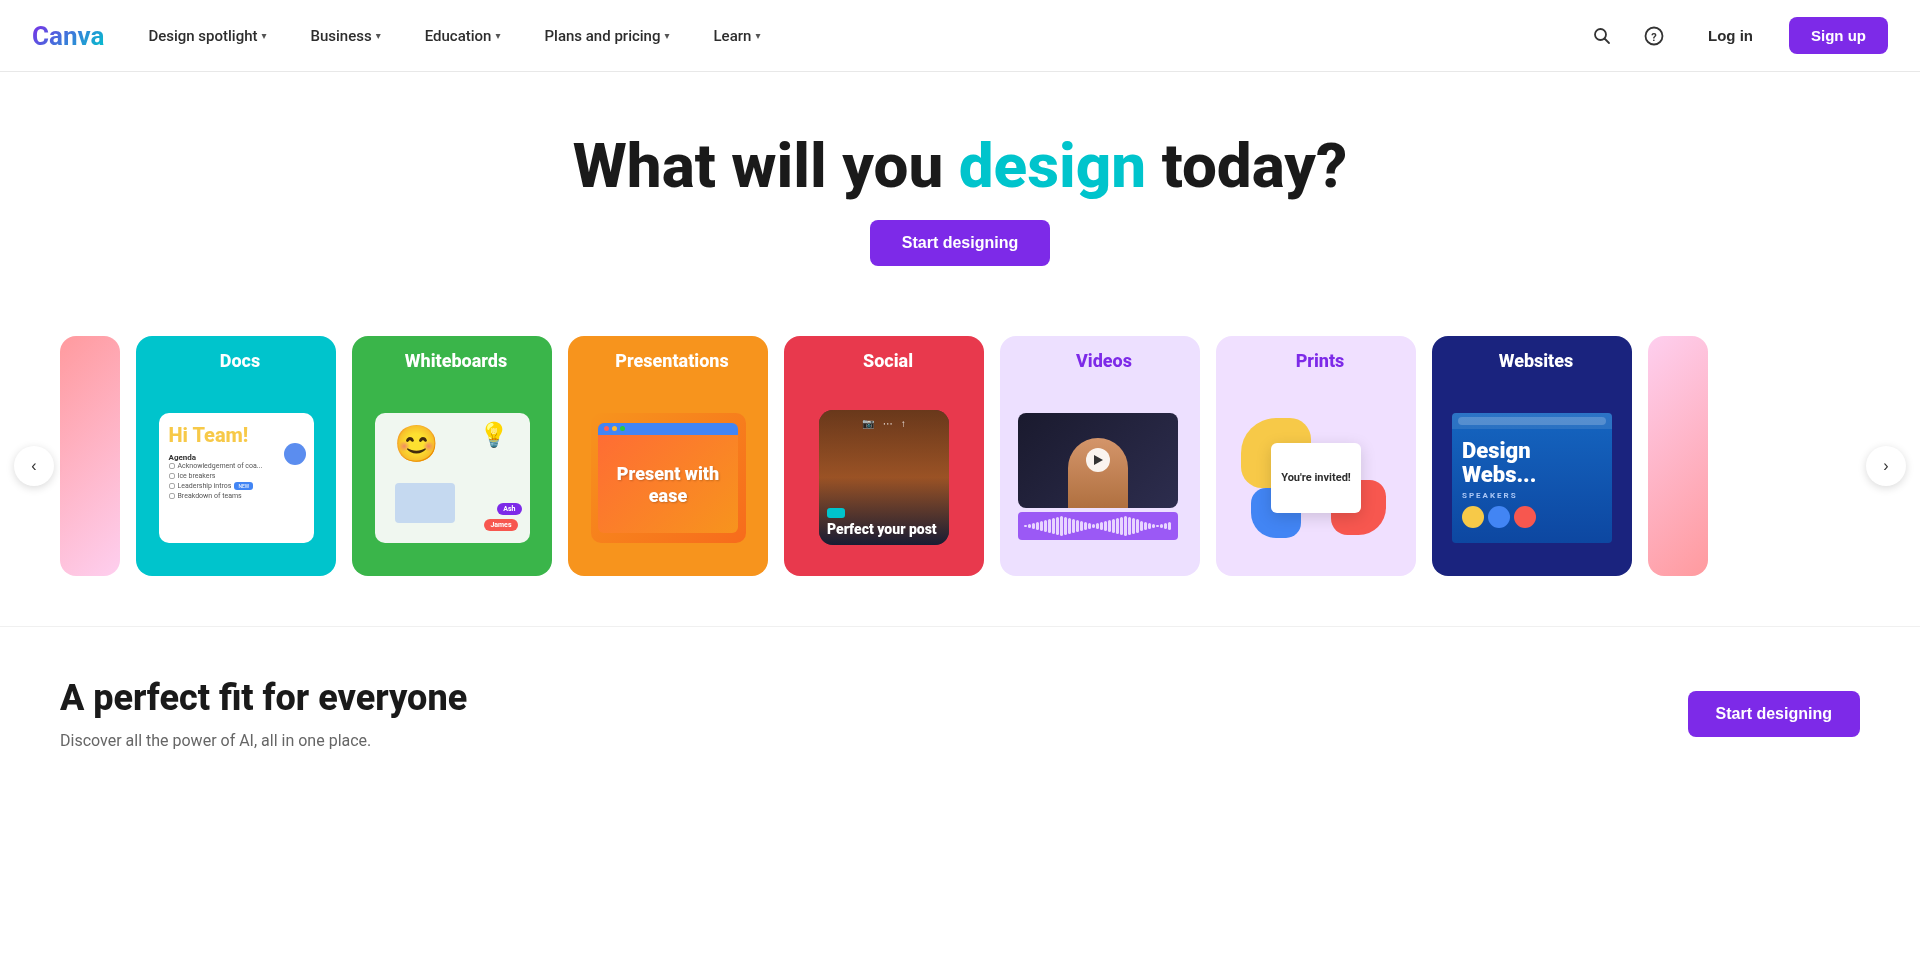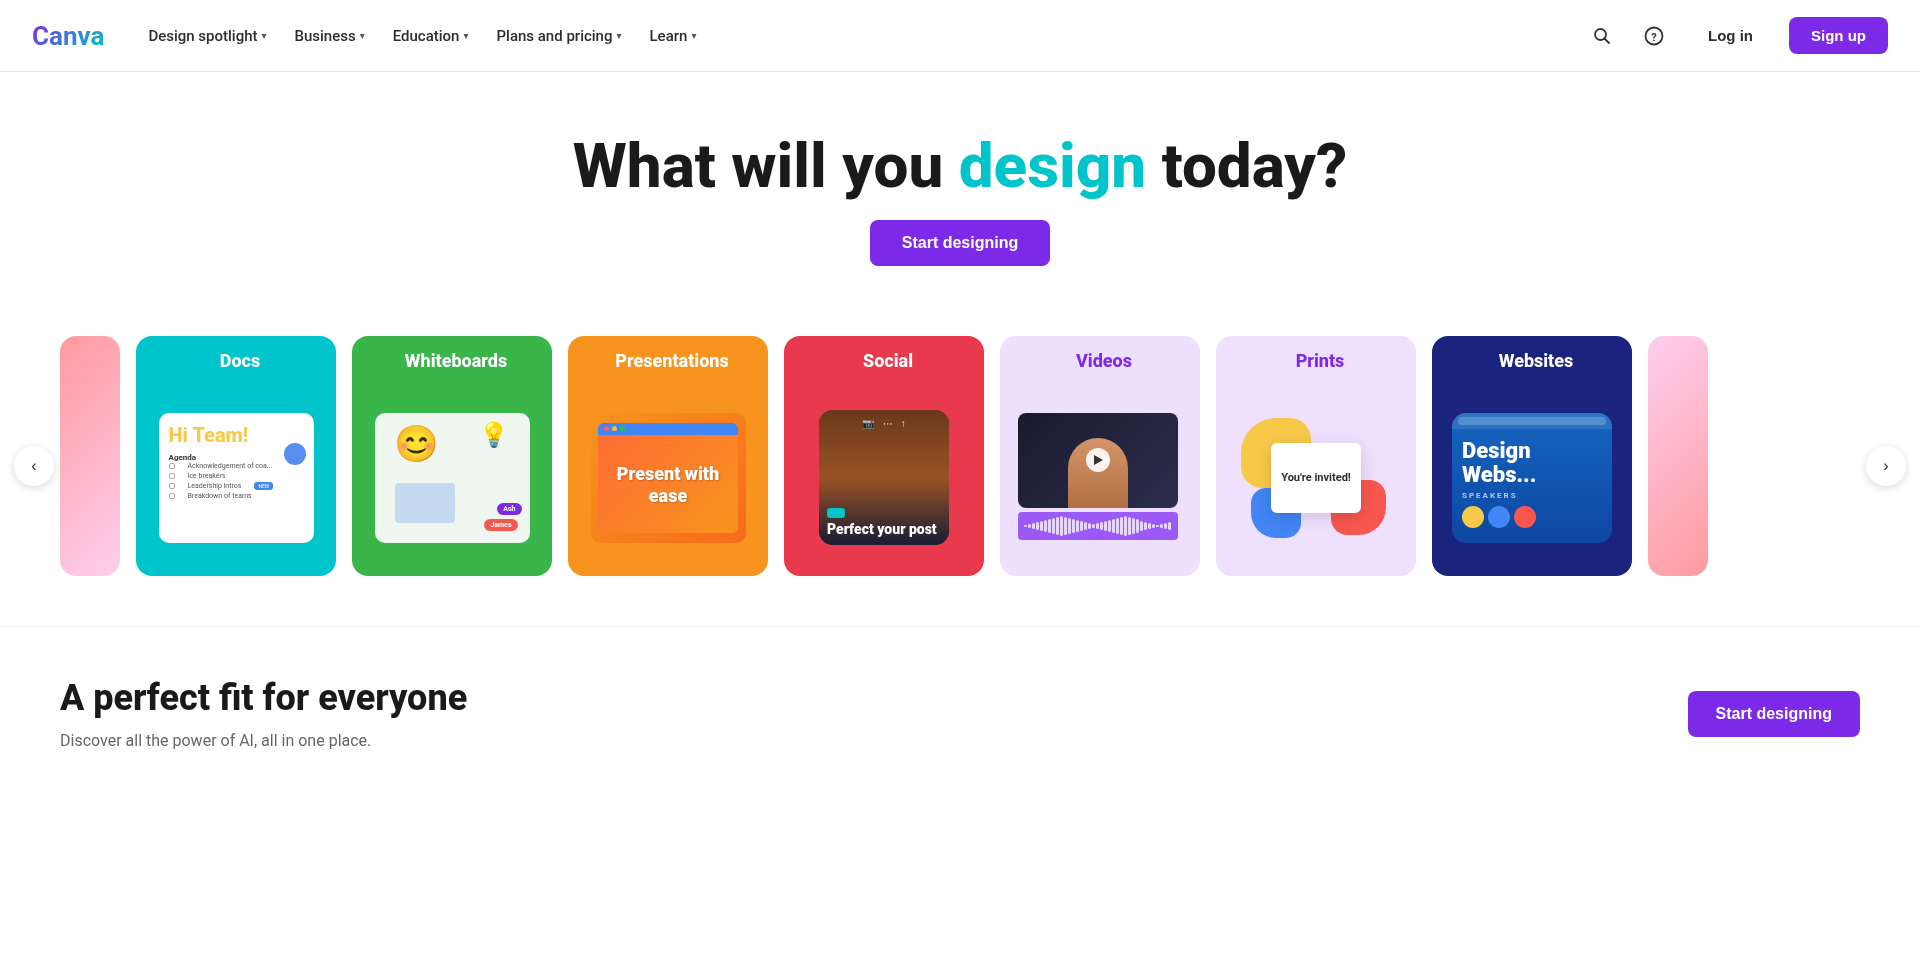--- a/index.html
+++ b/index.html
@@ -27,21 +27,21 @@
       font-size: 26px;
       font-weight: 700;
       background: linear-gradient(135deg, #7d2ae8, #00c4cc);
       -webkit-background-clip: text;
       -webkit-text-fill-color: transparent;
       background-clip: text;
     }
     .nav-items {
       display: flex;
       align-items: center;
-      gap: 4px;
+      gap: 20px;
       flex: 1;
     }
     .nav-item {
       display: flex;
       align-items: center;
       gap: 4px;
       padding: 8px 12px;
       border-radius: 8px;
       cursor: pointer;
       font-size: 15px;
@@ -167,21 +167,21 @@
     .docs-preview {
       background: #fff;
       border-radius: 10px;
       width: 155px;
       height: 130px;
       padding: 10px;
       position: relative;
     }
     .docs-hi { font-size: 20px; font-weight: 800; color: #f7c948; margin-bottom: 6px; }
     .docs-agenda { font-size: 8px; font-weight: 700; color: #333; }
-    .docs-item { font-size: 7px; color: #555; margin-bottom: 2px; display: flex; align-items: center; gap: 13px; }
+    .docs-item { font-size: 7px; color: #555; margin-bottom: 2px; display: flex; align-items: center; gap: 3px; }
     .docs-item-dot { width: 6px; height: 6px; border: 1px solid #aaa; border-radius: 2px; }
     .docs-badge { background: #4285f4; color: #fff; font-size: 5px; padding: 1px 4px; border-radius: 3px; }
     .docs-avatar { width: 22px; height: 22px; border-radius: 50%; background: #5b8def; position: absolute; right: 8px; top: 30px; }
 
     
     .card-white { background: #3ab54a; }
     .card-white .card-title { color: #fff; }
     .wb-preview {
       background: #f0f7f0;
       border-radius: 10px;
@@ -311,21 +311,21 @@
     }
     .prints-card-text { font-size: 11px; font-weight: 700; color: #2d2d2d; text-align: center; }
 
     
     .card-web { background: #1a237e; }
     .card-web .card-title { color: #fff; }
     .web-preview {
       width: 160px;
       height: 130px;
       background: linear-gradient(180deg, #1565c0 0%, #0d47a1 100%);
-      border-radius: 14px;
+      border-radius: 4px;
       overflow: hidden;
       position: relative;
     }
     .web-topbar { background: rgba(255,255,255,0.1); height: 16px; display: flex; align-items: center; padding: 0 6px; gap: 3px; }
     .web-url { background: rgba(255,255,255,0.2); height: 8px; flex: 1; border-radius: 4px; }
     .web-big-text { color: #fff; font-size: 22px; font-weight: 900; padding: 10px 10px 4px; line-height: 1.1; }
     .web-speakers { color: #adc8f5; font-size: 8px; font-weight: 700; padding: 0 10px; letter-spacing: 2px; }
     .web-avatars { display: flex; padding: 6px 10px; gap: 4px; }
     .web-av { width: 22px; height: 22px; border-radius: 50%; }
 

